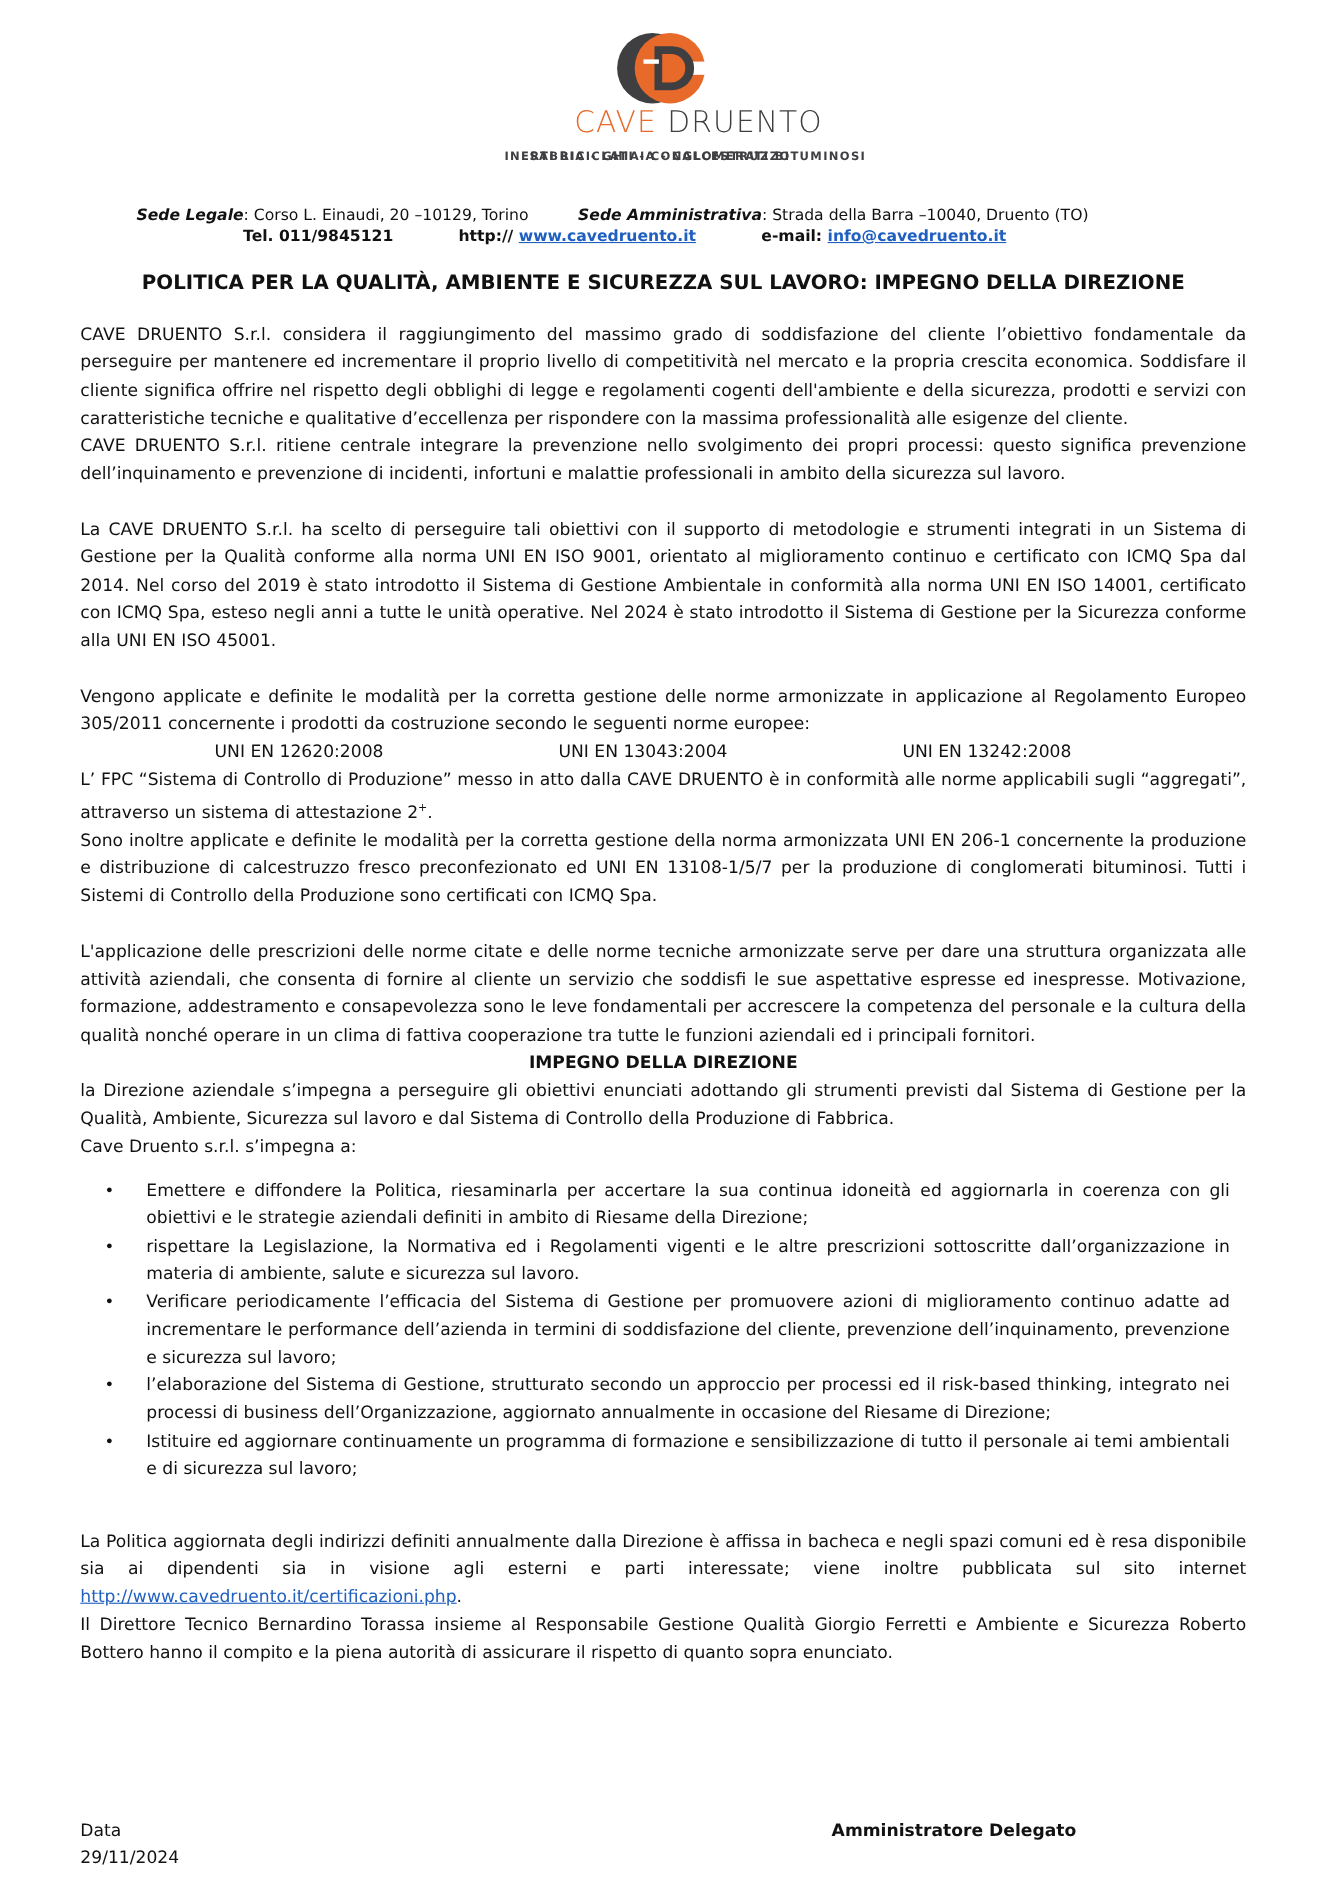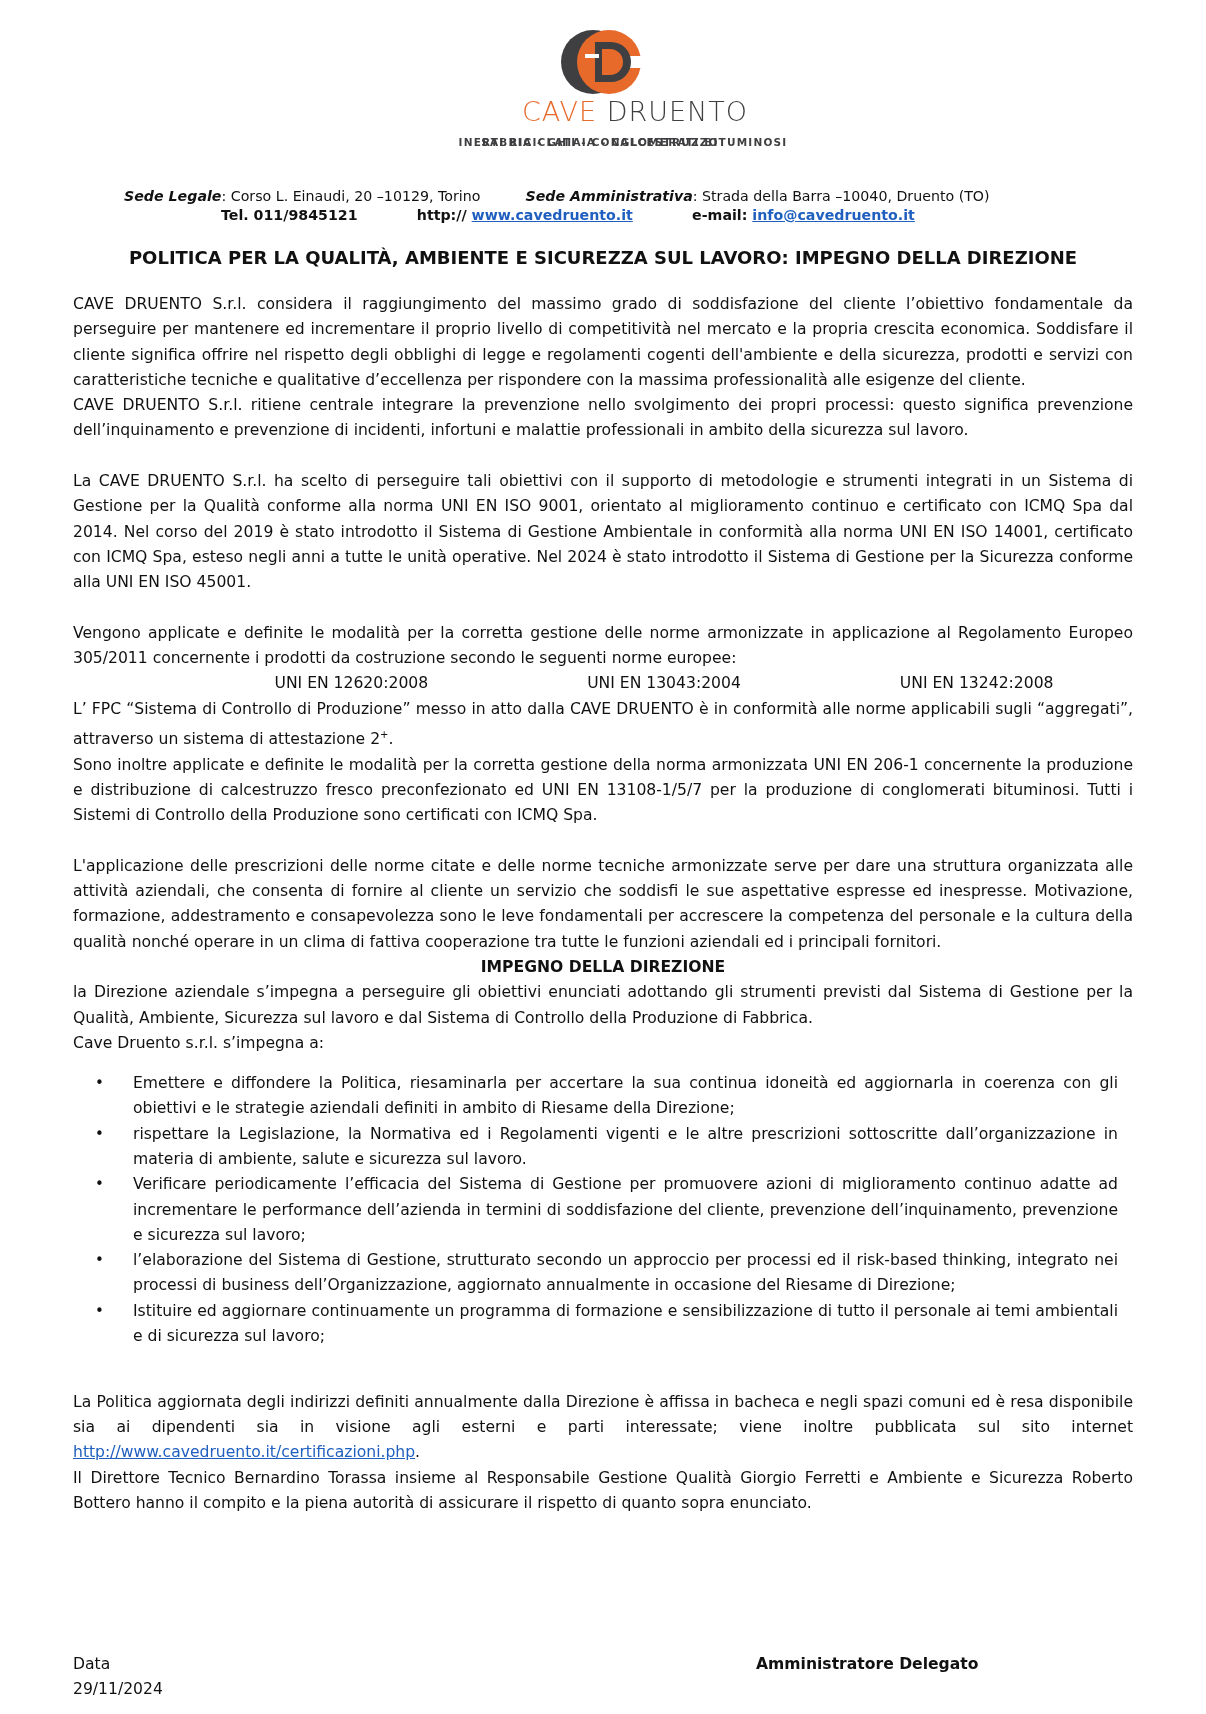--- a/index.html
+++ b/index.html
@@ -15,21 +15,21 @@
   .tag1{top:136px;} .tag2{top:136px;margin-left:23px;}
   .hdr{position:absolute;left:0;width:1206px;font-size:14.2px;white-space:pre;}
   .hdr1{top:188px;left:124px;}
   .hdr2{top:207px;left:221px;font-weight:bold;}
   .hdr b i{font-style:italic;text-align:right;}
   a{color:#1f5fbf;text-decoration:underline;}
   .title{position:absolute;top:247px;left:0;width:1206px;text-align:center;font-weight:bold;font-size:18px;}
   .body{position:absolute;left:73px;width:1060px;top:292px;font-size:15.6px;line-height:25.3px;}
   .body p{margin:0;text-align:justify;}
   .gap{height:25.3px;}
-  .norms{display:flex;padding-left:122px;text-align:center;}
+  .norms{display:flex;padding-left:122px;}
   .norms span{display:inline-block;width:333px;}
   .h2{text-align:center;font-weight:bold;}
   ul{margin:15px;padding:0;list-style:none;}
   ul li{position:relative;padding-left:45px;text-align:justify;}
   ul li:before{content:"\2022";position:absolute;left:7px;top:0;font-size:15px;}
   .foot{position:absolute;font-size:15.6px;line-height:25px;}
   .f-data{left:73px;top:1652px;}
   .f-admin{left:756px;top:1652px;font-weight:bold;}
   sup{font-size:10px;}
 </style>

